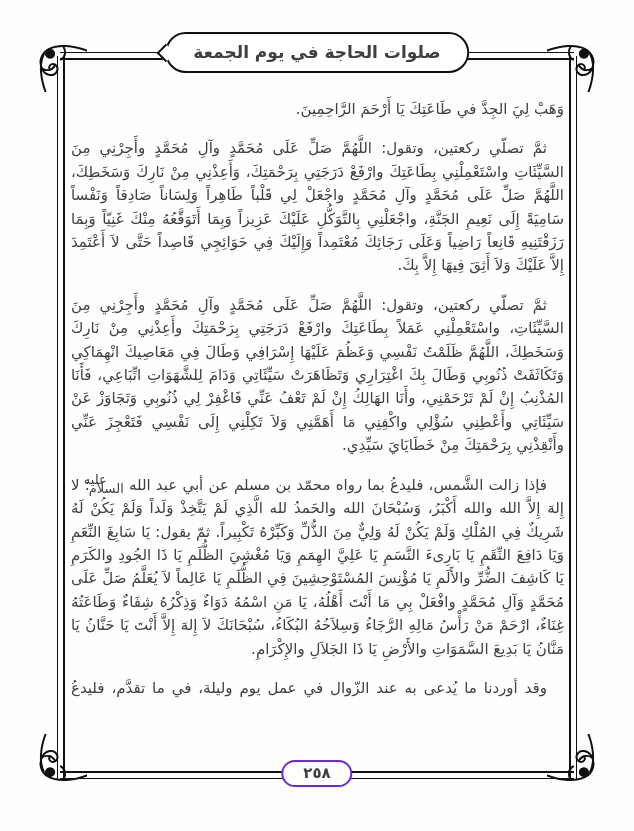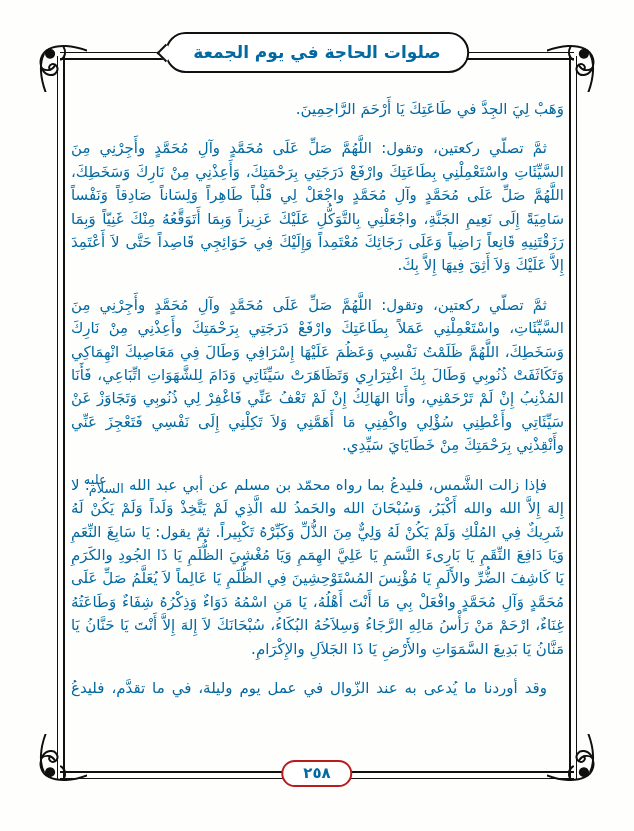--- a/index.html
+++ b/index.html
@@ -1,18 +1,18 @@
 <!DOCTYPE html>
 <html lang="ar" dir="rtl"><head>
 <meta charset="utf-8">
 <style>
   html,body{margin:0;padding:0;background:#ffffff;}
   .page{
     position:relative;width:634px;height:831px;background:#fefefc;
-    font-family:"DejaVu Sans","DejaVu Serif",sans-serif;color:#0369a1;
+    font-family:"DejaVu Sans","DejaVu Serif",sans-serif;color:#404040;
     overflow:hidden;direction:rtl;
   }
   
   .rule{position:absolute;z-index:1;}
   .rule-top{left:60px;right:60px;top:52px;height:5px;border-top:1.5px solid #101010;border-bottom:2.5px solid #101010;}
   .rule-bottom{left:60px;right:60px;top:771px;height:5px;border-top:2.5px solid #101010;border-bottom:1.5px solid #101010;}
   .rule-left{left:57px;top:56px;bottom:51px;width:5px;border-left:1.5px solid #101010;border-right:2.5px solid #101010;}
   .rule-right{right:57px;top:56px;bottom:51px;width:5px;border-right:1.5px solid #101010;border-left:2.5px solid #101010;}
   .corner{position:absolute;width:54px;height:54px;z-index:2;}
   .corner.tl{left:33px;top:38px;}
@@ -39,21 +39,21 @@
   .body-text p{margin:16px 0 11px 0;}
   .indent{text-indent:17px;}
   .last-justify{text-align-last:justify;}
   .honorific{
     display:inline-block;width:34px;font-size:13px;line-height:8.5px;
     text-align:center;vertical-align:-3px;white-space:normal;word-spacing:34px;
   }
   
   .pagenum-capsule{
     position:absolute;top:760px;left:50%;transform:translateX(-50%);
-    background:#fff;border:2px solid #b91c1c;border-radius:16px;
+    background:#fff;border:2px solid #6d28d9;border-radius:16px;
     padding:2px 20px 3px;z-index:3;font-size:15px;font-weight:bold;white-space:nowrap;
   }
 </style>
 </head>
 <body>
 
 <div class="page">
 
   <div class="rule rule-top"></div>
   <div class="rule rule-bottom"></div>

